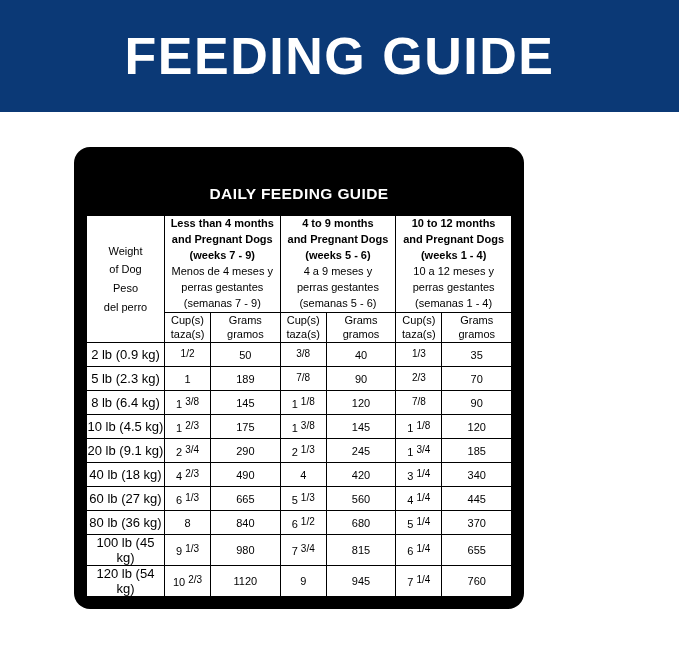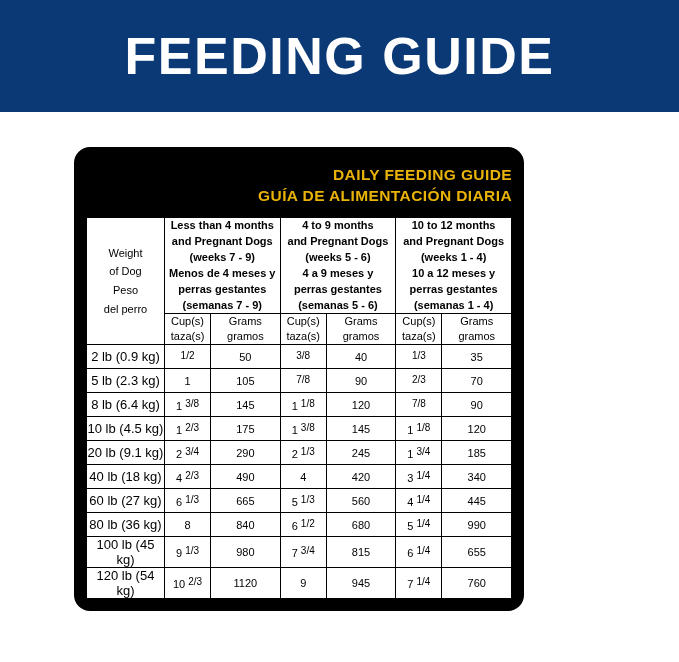--- a/index.html
+++ b/index.html
@@ -42,23 +42,24 @@
   .card-wrap {
     padding: 35px 74px 0 74px;
   }
   .card {
     background: #000000;
     border-radius: 16px;
     padding: 12px 12px 12px 12px;
     box-sizing: border-box;
   }
   .card-head {
-    text-align: right;
-    color: #eab308;
+    text-align: center;
+    color: #ffffff;
     padding: 6px 0 10px 0;
+    margin-top: 19px;
   }
   .card-head .l1 {
     font-size: 15.5px;
     font-weight: bold;
     letter-spacing: 0.4px;
     line-height: 1.35;
   }
   .card-head .l2 {
     font-size: 15.5px;
     font-weight: bold;
@@ -89,21 +90,21 @@
   .grp-head {
     font-size: 10.3px;
     font-weight: bold;
     line-height: 1.45;
     padding: 8px 4px;
   }
   .grp-head .sub {
     font-weight: bold;
   }
   .grp-head .es {
-    font-weight: bold;
+    font-weight: normal;
   }
   .weight-head {
     font-weight: normal;
     font-size: 12.5px;
     line-height: 1.7;
     padding: 6px 4px;
   }
   .unit-head {
     font-weight: normal;
     font-size: 10.8px;
@@ -143,21 +144,20 @@
 
   <div class="banner">
     <div class="banner-title">FEEDING GUIDE</div>
   </div>
 
   <div class="card-wrap">
     <div class="card">
 
       <div class="card-head">
         <div class="l1">DAILY FEEDING GUIDE</div>
-        <div class="l2">GUÍA DE ALIMENTACIÓN DIARIA</div>
       </div>
 
       <table class="fg">
         <colgroup>
           <col class="c-weight">
           <col class="c-cup">
             <col class="c-gram">
           <col class="c-cup">
             <col class="c-gram">
           <col class="c-cup">
@@ -229,21 +229,21 @@
               <td><span class="num"><span class="frac">1/2</span></span></td>
               <td>50</td>
               <td><span class="num"><span class="frac">3/8</span></span></td>
               <td>40</td>
               <td><span class="num"><span class="frac">1/3</span></span></td>
               <td>35</td>
             </tr>
             <tr>
               <td class="wt">5 lb (2.3 kg)</td>
               <td><span class="num">1</span></td>
-              <td>105</td>
+              <td>189</td>
               <td><span class="num"><span class="frac">7/8</span></span></td>
               <td>90</td>
               <td><span class="num"><span class="frac">2/3</span></span></td>
               <td>70</td>
             </tr>
             <tr>
               <td class="wt">8 lb (6.4 kg)</td>
               <td><span class="num">1 <span class="frac">3/8</span></span></td>
               <td>145</td>
               <td><span class="num">1 <span class="frac">1/8</span></span></td>
@@ -287,21 +287,21 @@
               <td><span class="num">4 <span class="frac">1/4</span></span></td>
               <td>445</td>
             </tr>
             <tr>
               <td class="wt">80 lb (36 kg)</td>
               <td><span class="num">8</span></td>
               <td>840</td>
               <td><span class="num">6 <span class="frac">1/2</span></span></td>
               <td>680</td>
               <td><span class="num">5 <span class="frac">1/4</span></span></td>
-              <td>990</td>
+              <td>370</td>
             </tr>
             <tr>
               <td class="wt">100 lb (45 kg)</td>
               <td><span class="num">9 <span class="frac">1/3</span></span></td>
               <td>980</td>
               <td><span class="num">7 <span class="frac">3/4</span></span></td>
               <td>815</td>
               <td><span class="num">6 <span class="frac">1/4</span></span></td>
               <td>655</td>
             </tr>

